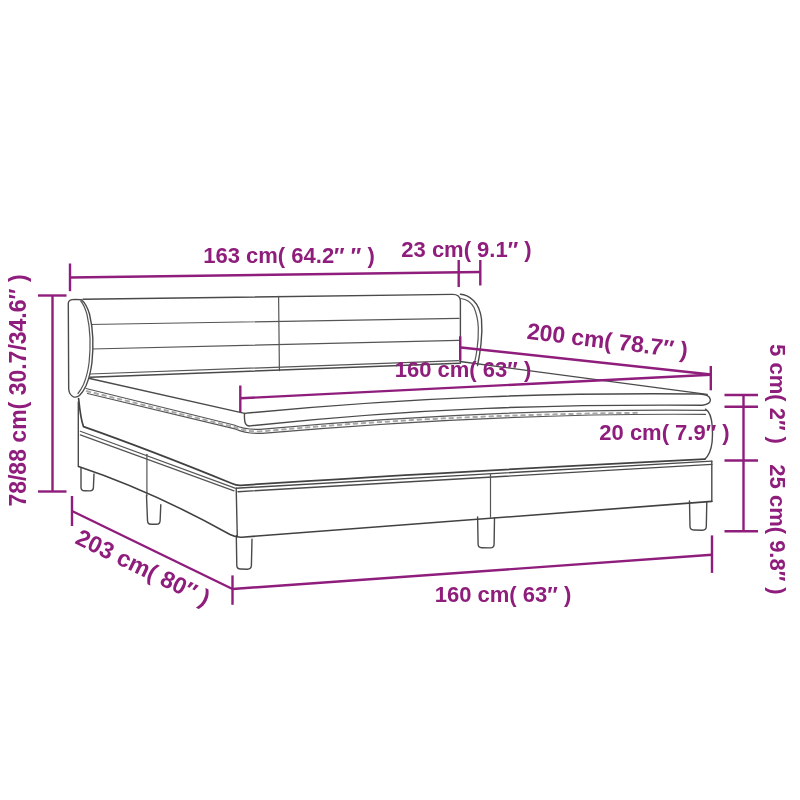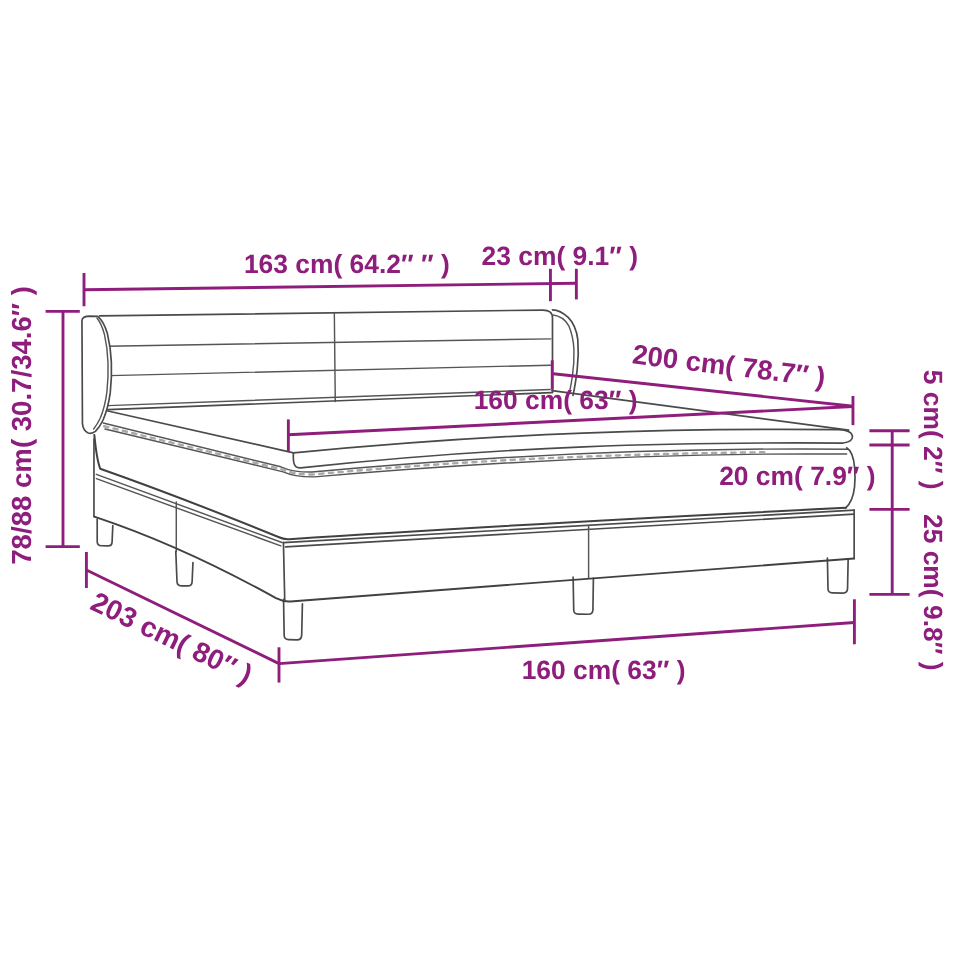--- a/index.html
+++ b/index.html
@@ -1,16 +1,16 @@
 <!DOCTYPE html>
 <html><head>
 <meta charset="utf-8">
 <style>
   html,body{margin:0;padding:0;background:#ffffff;}
-  .wrap{width:800px;height:640px;position:relative;background:#fff;overflow:hidden;}
+  .wrap{width:800px;height:640px;position:relative;background:#fff;overflow:hidden;margin-top:36px;}
   svg{display:block;}
   text{font-family:"Liberation Sans", sans-serif;font-weight:bold;fill:#8e1d7c;}
 </style>
 </head>
 <body>
 <div class="wrap">
 <svg width="800" height="800" viewBox="0 0 800 800" xmlns="http://www.w3.org/2000/svg">
 
   <rect x="0" y="0" width="800" height="800" fill="#ffffff"></rect>
 

